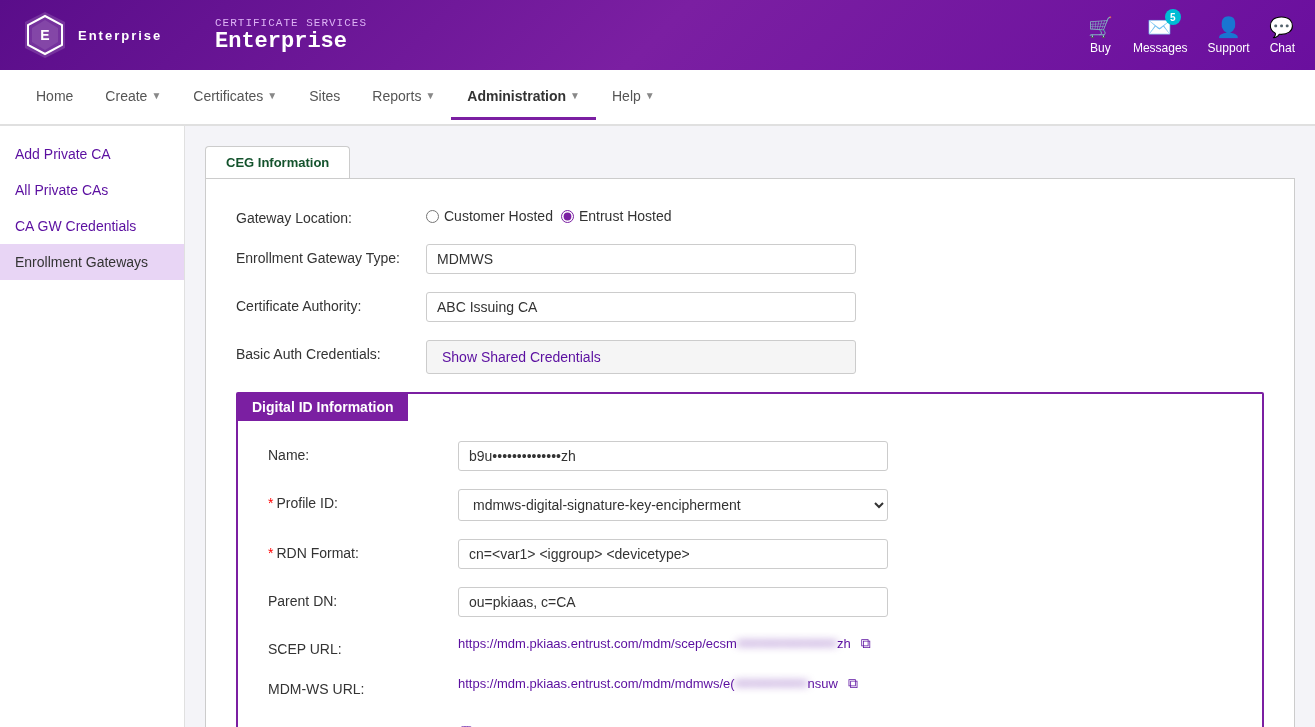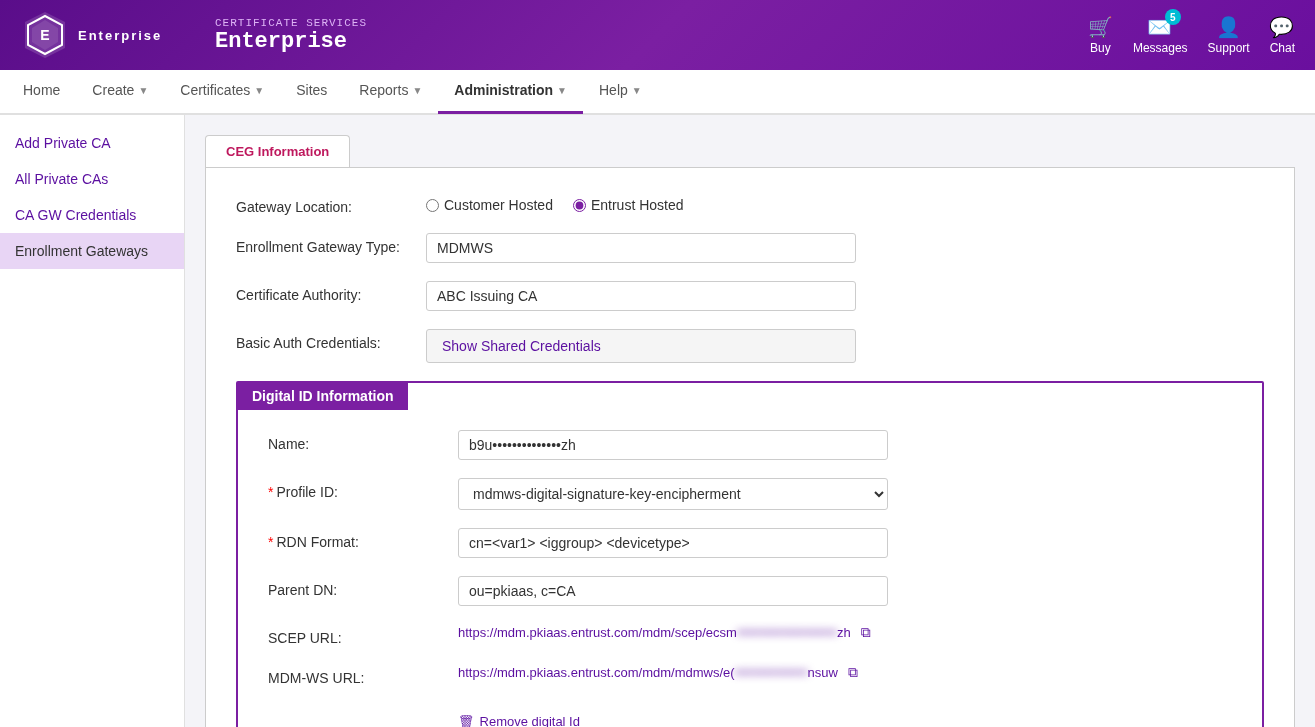--- a/index.html
+++ b/index.html
@@ -79,22 +79,22 @@
       justify-content: center;
       font-weight: bold;
     }
 
     
     .nav {
       background: white;
       border-bottom: 2px solid #e0e0e0;
       display: flex;
       align-items: center;
-      padding: 0 7px;
-      height: 45px;
+      padding: 0 20px;
+      height: 56px;
     }
     .nav-item {
       padding: 0 16px;
       height: 45px;
       display: flex;
       align-items: center;
       cursor: pointer;
       color: #555;
       font-size: 14px;
       gap: 4px;
@@ -140,21 +140,21 @@
       display: flex;
       margin-bottom: 0;
     }
     .tab {
       padding: 8px 20px;
       background: #e8e0f0;
       border: 1px solid #ccc;
       border-bottom: none;
       cursor: pointer;
       font-size: 13px;
-      color: #be185d;
+      color: #14532d;
       border-radius: 4px 4px 0 0;
     }
     .tab.active {
       background: white;
       font-weight: bold;
     }
 
     .form-panel {
       background: white;
       border: 1px solid #ccc;
@@ -172,21 +172,21 @@
       color: #333;
       padding-top: 6px;
       flex-shrink: 0;
     }
     .form-control {
       flex: 1;
     }
 
     .radio-group {
       display: flex;
-      gap: 20px;
+      gap: 8px;
       align-items: center;
       padding-top: 4px;
     }
     .radio-option {
       display: flex;
       align-items: center;
       gap: 5px;
       font-size: 14px;
       color: #333;
       cursor: pointer;

